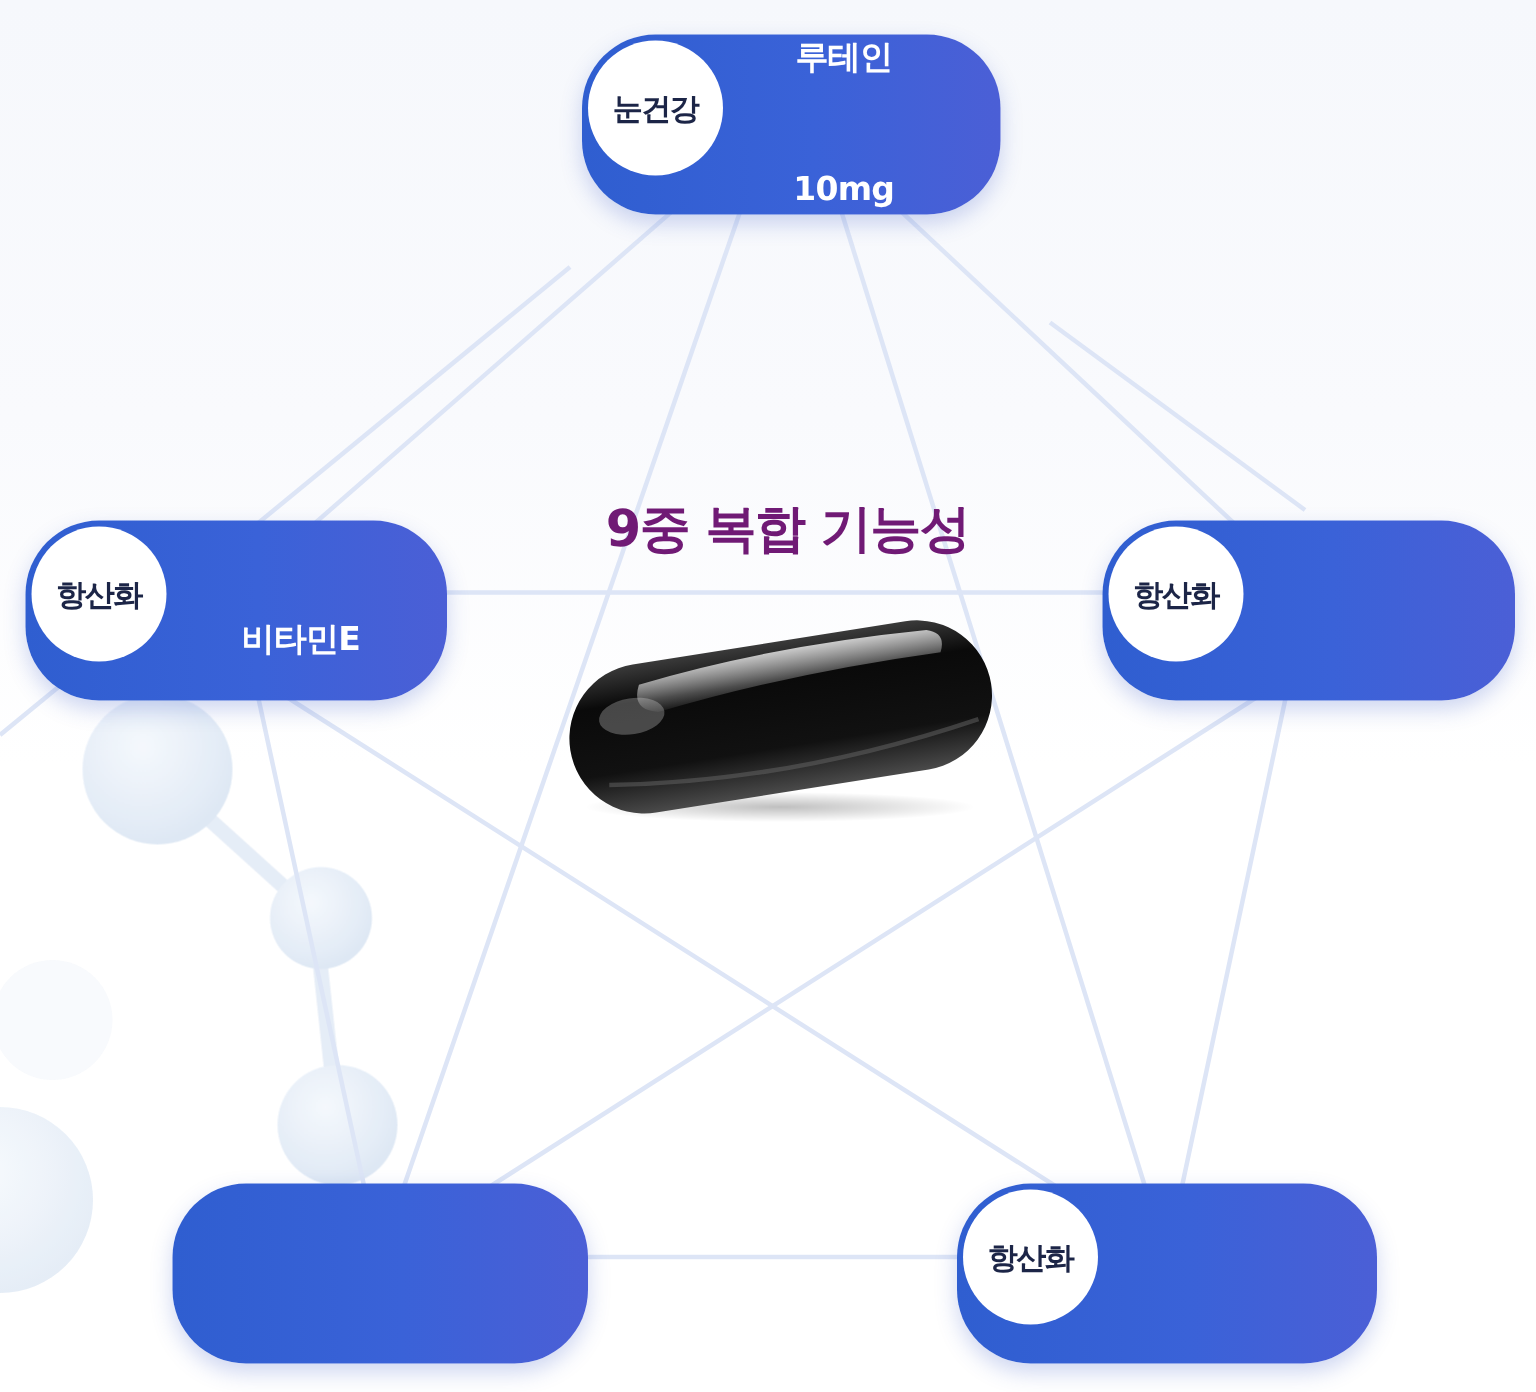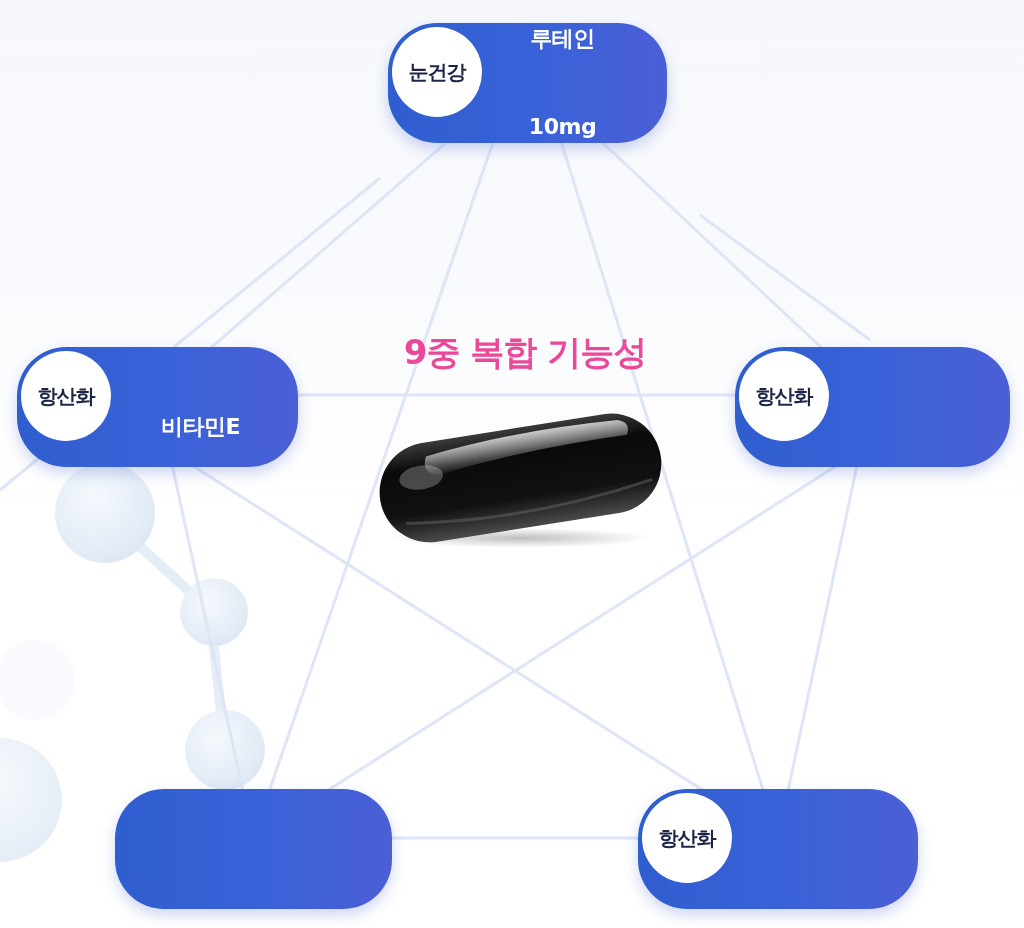--- a/index.html
+++ b/index.html
@@ -51,21 +51,21 @@
       letter-spacing: -0.5px;
       text-align: center;
     }
     .title {
       position: absolute;
       left: 380px; top: 330px;
       width: 290px;
       text-align: center;
       font-size: 34px;
       font-weight: bold;
-      color: #ec4899;
+      color: #701a75;
       letter-spacing: -1px;
     }
     .capsule { position: absolute; left: 370px; top: 400px; width: 300px; height: 150px; }
   </style>
 </head>
 <body>
 
 <svg class="bg-svg" viewBox="0 0 1024 928">
   <defs>
     <radialGradient id="sphere" cx="40%" cy="35%" r="65%">

